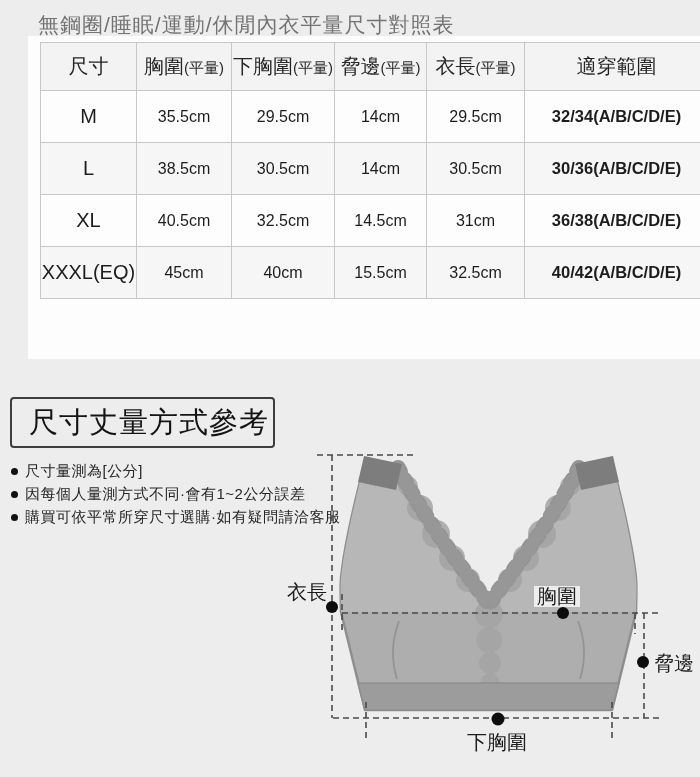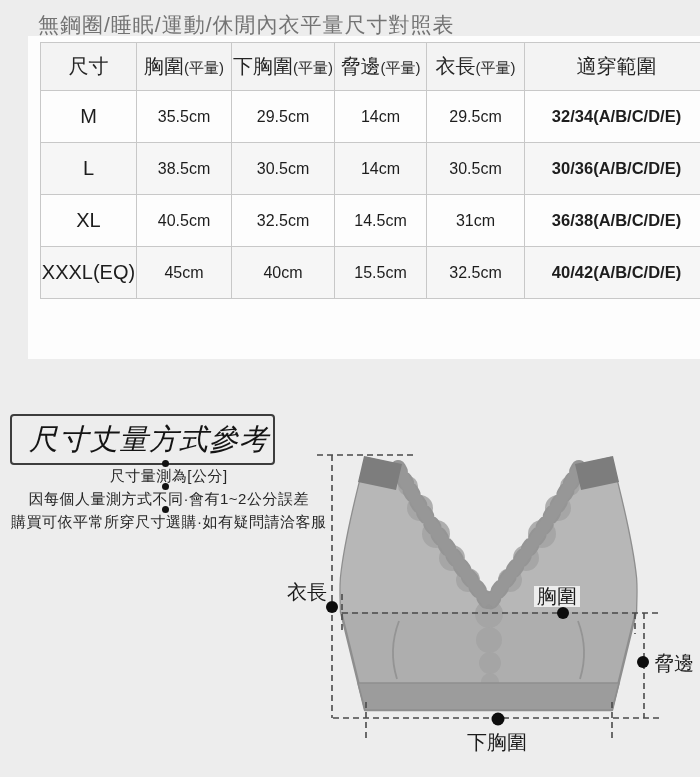--- a/index.html
+++ b/index.html
@@ -29,28 +29,28 @@
   .size-table tbody tr{ height:52px; }
   .size-table thead th{ background:#f3f3f3; font-weight:400; }
   .size-table tbody tr:nth-child(even) td{ background:#f6f6f6; }
   .h-main{ font-size:20px; color:#252525; }
   .h-sub{ font-size:15px; color:#2c2c2c; }
   .cell-size{ font-size:20px; color:#1d1d1d; }
   .cell-val{ font-size:16px; color:#1d1d1d; }
   .cell-range{ font-size:16.5px; color:#1d1d1d;font-weight:bold; }
 
   .ref-box{
-    position:absolute; left:10px; top:414px; width:265px; height:51px;
+    position:absolute; left:10px; top:397px; width:265px; height:51px;
     border:2px solid #3d3d3d; border-radius:4px;
     display:flex; align-items:center; padding-left:17px;
-    font-size:29px; color:#141414; letter-spacing:1px; background:transparent;font-style:italic;
+    font-size:29px; color:#141414; letter-spacing:1px; background:transparent;
   }
 
   .notes{ position:absolute; left:11px; top:460px; }
-  .note{ display:flex; align-items:center; height:22px; margin-bottom:1px;flex-direction:column; }
+  .note{ display:flex; align-items:center; height:22px; margin-bottom:1px; }
   .note .dot{ width:7px; height:7px; border-radius:50%; background:#111; margin-right:7px; flex:0 0 auto; }
   .note .txt{ font-size:15px; color:#262626; letter-spacing:0.5px; }
 
   .diagram-svg{ position:absolute; left:0; top:443px; }
   .measure-label{ font-family:"Liberation Sans", sans-serif; font-size:20px; fill:#1c1c1c; }
 </style>
 </head>
 <body>
 
 <div class="page-title">無鋼圈/睡眠/運動/休閒內衣平量尺寸對照表</div>

